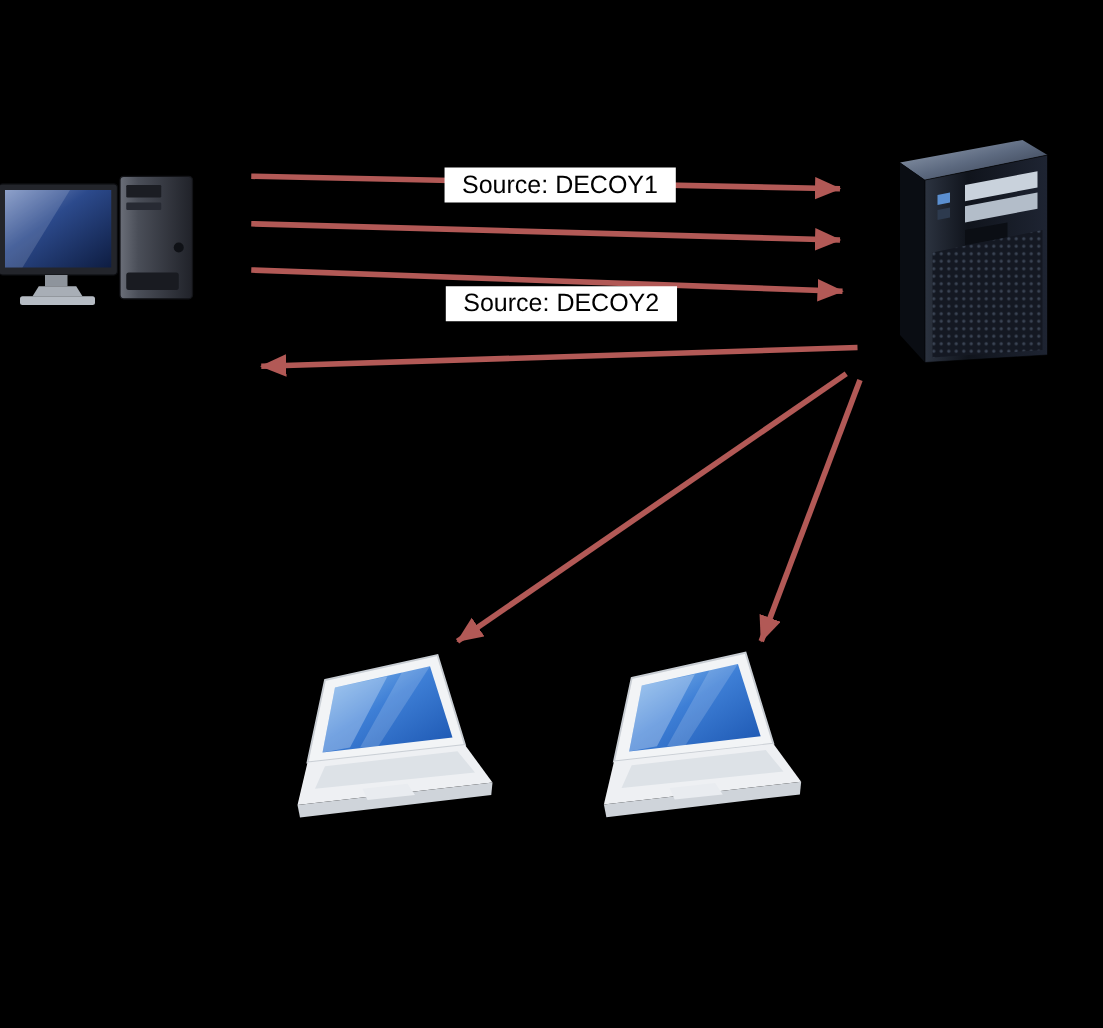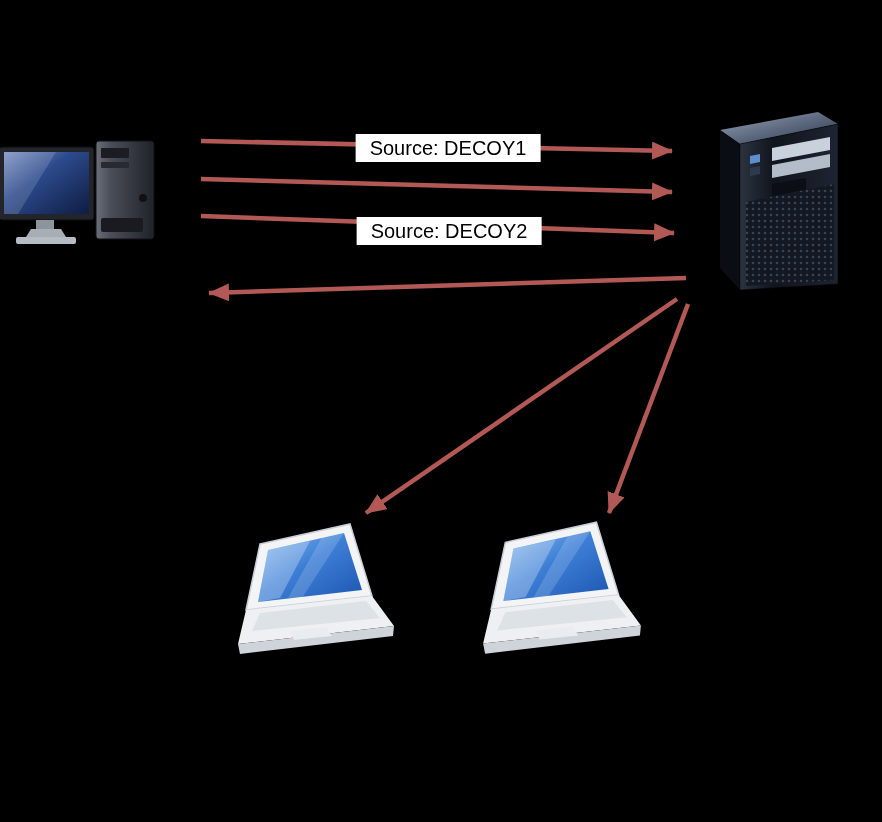--- a/index.html
+++ b/index.html
@@ -168,15 +168,15 @@
       <polygon points="38,32 80,23 50,80 28,84" fill="#ffffff" opacity="0.28"></polygon>
       <polygon points="92,19 114,15 72,80 58,80" fill="#ffffff" opacity="0.16"></polygon>
       <polygon points="16,92 142,78 164,108 8,126" fill="#eef0f3"></polygon>
       <polygon points="30,95 136,83 150,100 22,113" fill="#dde2e7"></polygon>
       <polygon points="8,126 164,108 163,118 10,136" fill="#cfd4da"></polygon>
       <polygon points="60,113 96,109 102,118 64,122" fill="#e9ecf0"></polygon>
     </svg>
   </div>
 
   <div class="packet-label" style="left:448px;top:148px;">Source: DECOY1</div>
-  <div class="packet-label" style="left:449px;top:231px;">Source: DECOY2</div>
+  <div class="packet-label" style="left:449px;top:243px;">Source: DECOY2</div>
 
 </div>
 
 </body></html>

